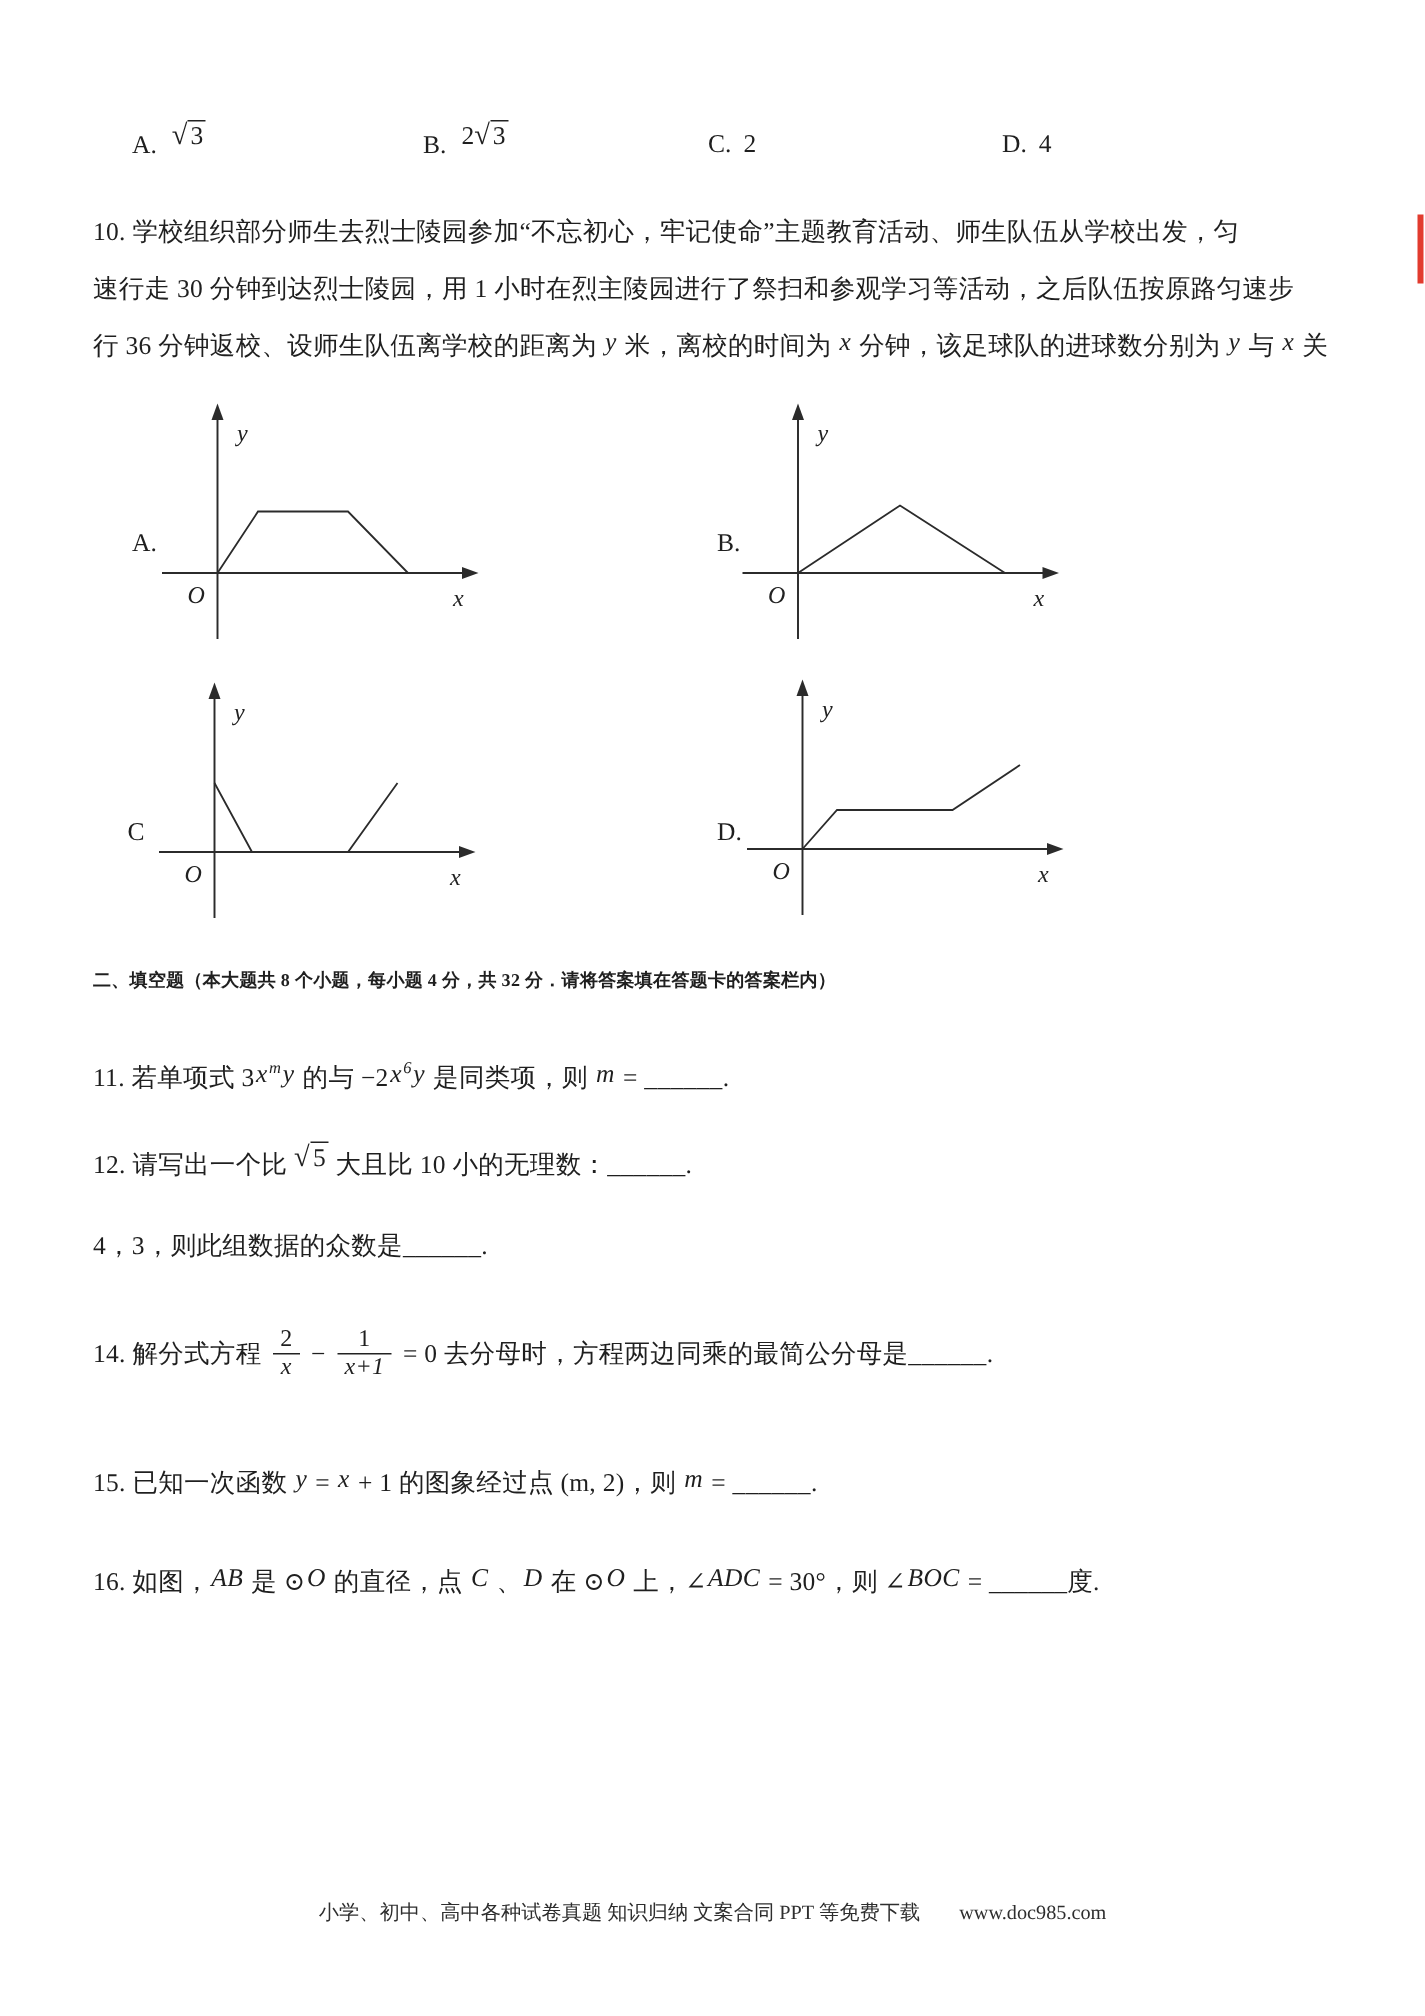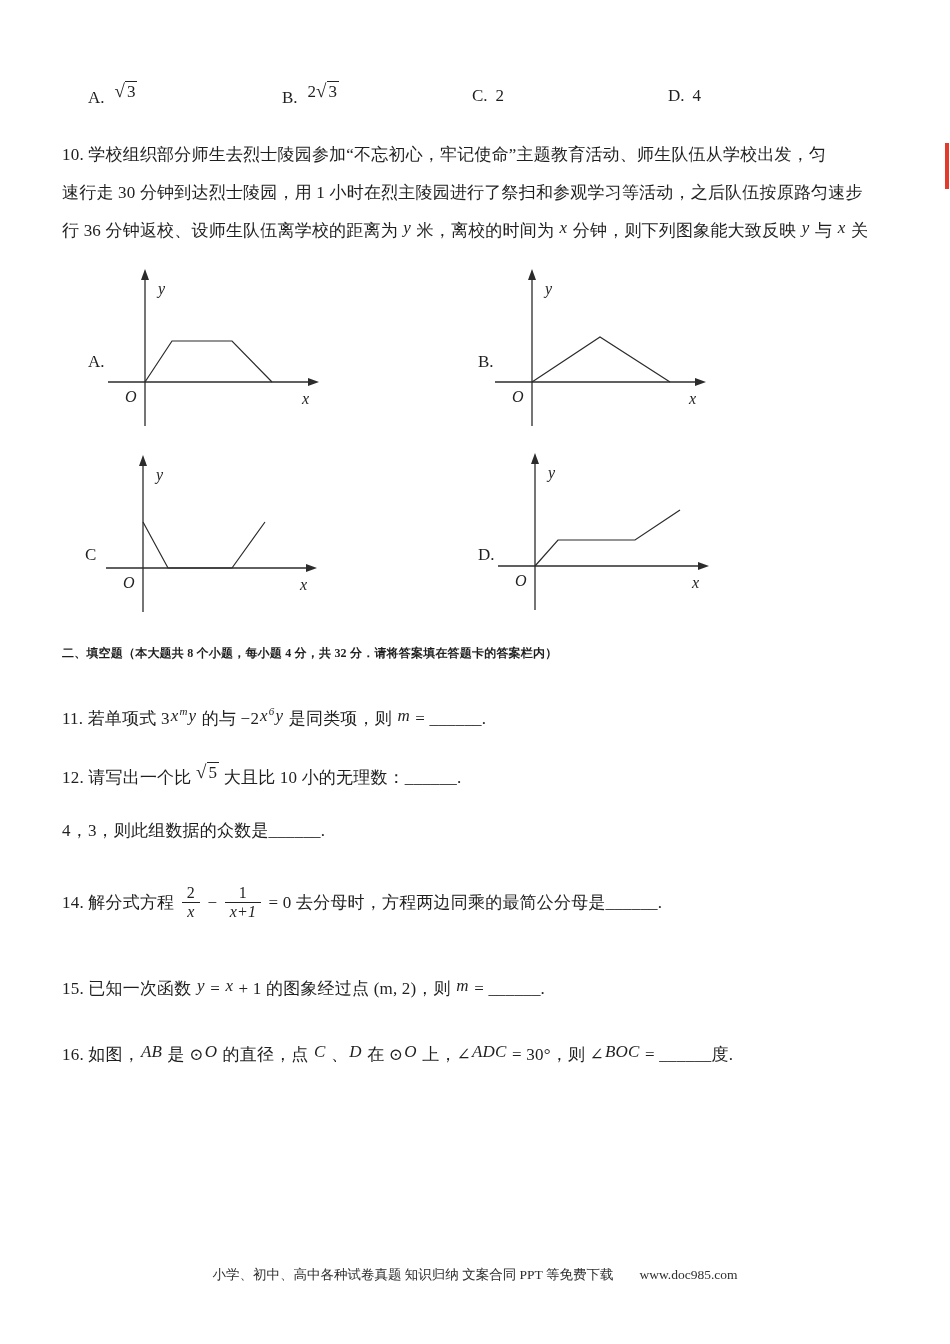--- a/index.html
+++ b/index.html
@@ -54,21 +54,21 @@
       <span>C.</span><span class="oval">2</span>
     </span>
     <span class="opt" style="left:668px">
       <span>D.</span><span class="oval">4</span>
     </span>
   </div>
 
   <div class="q" style="top:136px">
     <div class="qline"><span class="rt">10. 学校组织部分师生去烈士陵园参加“不忘初心，牢记使命”主题教育活动、师生队伍从学校出发，匀</span></div>
     <div class="qline"><span class="rt">速行走 30 分钟到达烈士陵园，用 1 小时在烈主陵园进行了祭扫和参观学习等活动，之后队伍按原路匀速步</span></div>
-    <div class="qline"><span class="rt">行 36 分钟返校、设师生队伍离学校的距离为 </span><span class="rv">y</span><span class="rt"> 米，离校的时间为 </span><span class="rv">x</span><span class="rt"> 分钟，则下列图象能大致反映 </span><span class="rv">y</span><span class="rt"> 与 </span><span class="rv">x</span><span class="rt"> 关</span></div>
+    <div class="qline"><span class="rt">行 36 分钟返校、设师生队伍离学校的距离为 </span><span class="rv">y</span><span class="rt"> 米，离校的时间为 </span><span class="rv">x</span><span class="rt"> 分钟，该足球队的进球数分别为 </span><span class="rv">y</span><span class="rt"> 与 </span><span class="rv">x</span><span class="rt"> 关</span></div>
   </div>
 
   <div class="glabel" style="left:88px;top:352px">A.</div>
   <div class="gplot" style="left:100px;top:268px"><svg width="230" height="162">
         <line x1="45" y1="158" x2="45" y2="10" stroke="#2b2b2b" stroke-width="1.3"></line>
         <polygon points="41,12 49,12 45,1" fill="#2b2b2b"></polygon>
         <line x1="8" y1="114" x2="210" y2="114" stroke="#2b2b2b" stroke-width="1.3"></line>
         <polygon points="208,110 208,118 219,114" fill="#2b2b2b"></polygon>
         <text x="58" y="26" class="axlbl">y</text>
         <text x="202" y="136" class="axlbl">x</text>

